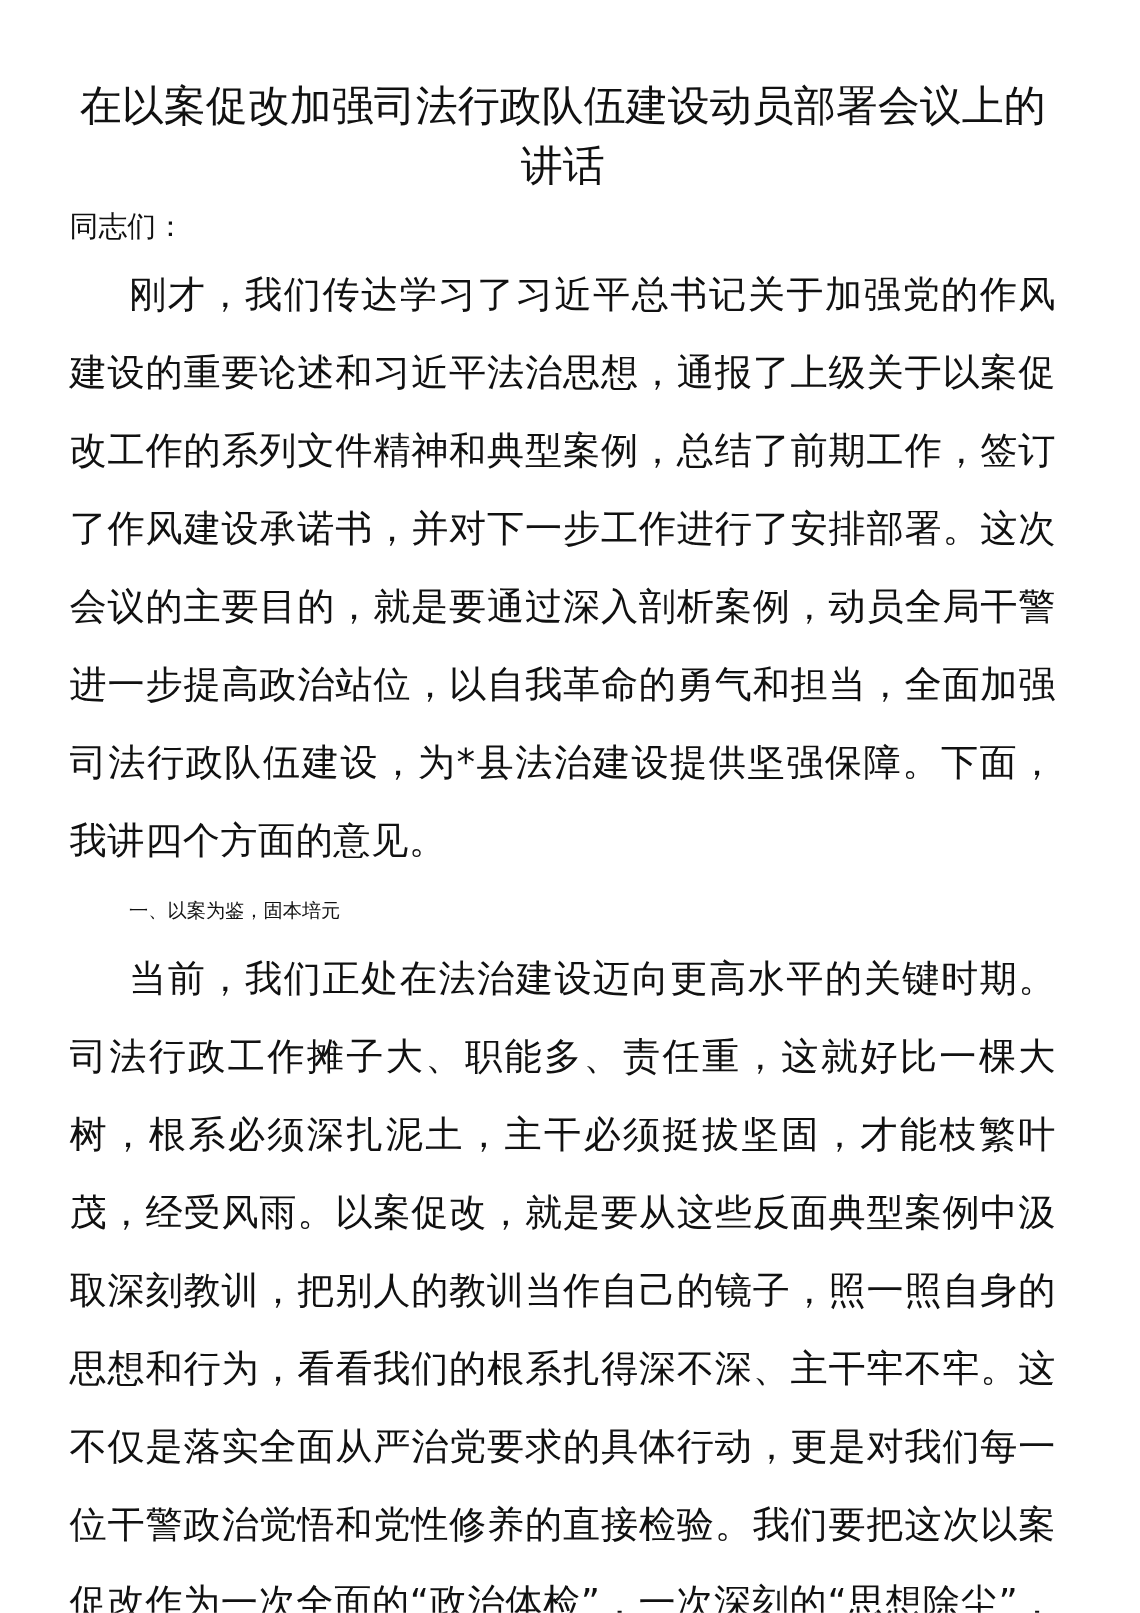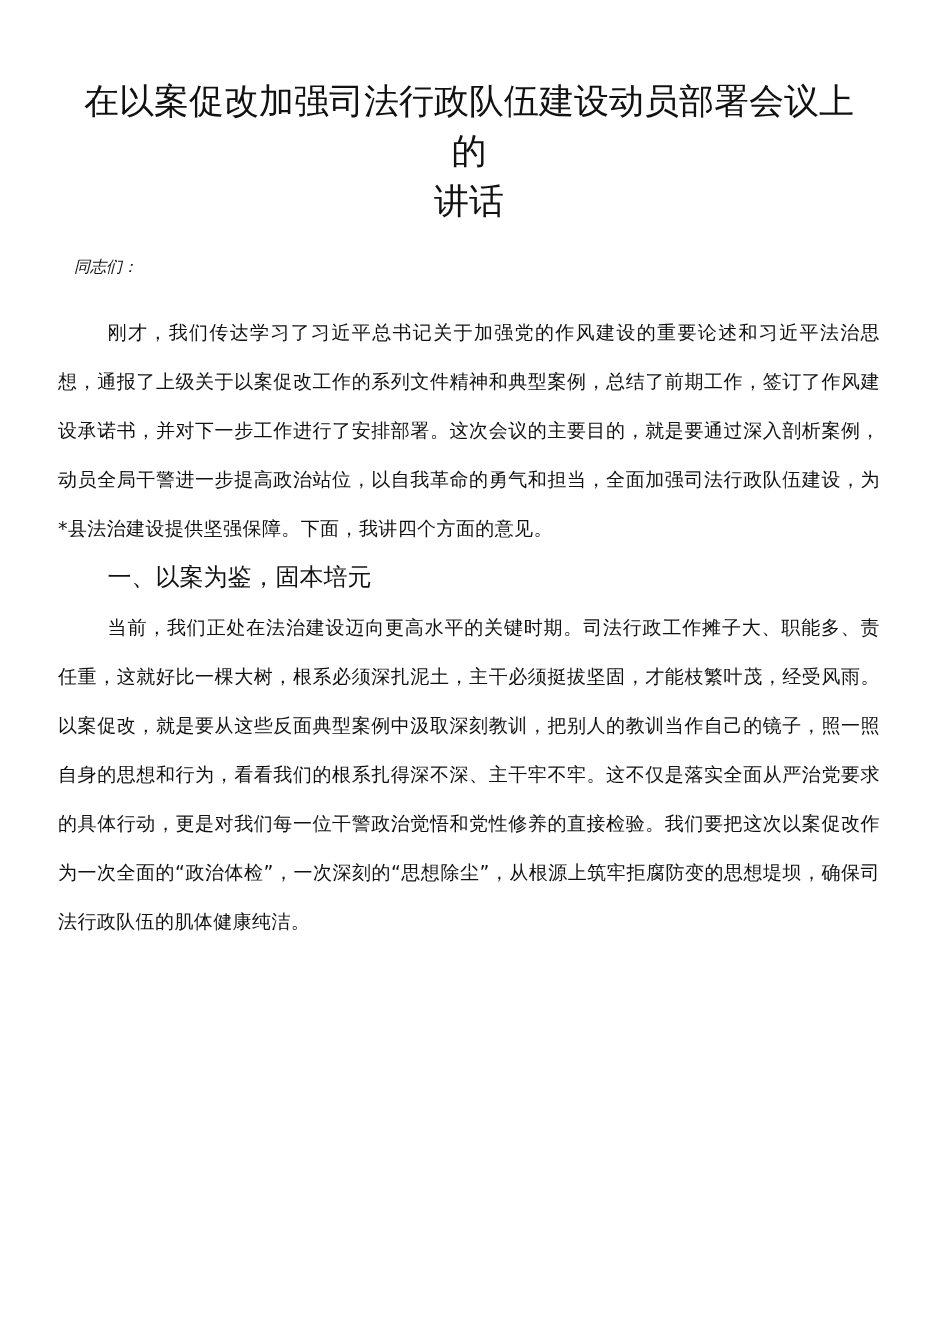--- a/index.html
+++ b/index.html
@@ -15,46 +15,45 @@
     font-family: "DejaVu Sans", "Liberation Sans", sans-serif;
     color: #111111;
   }
   .page {
     position: absolute;
     left: 58px;
     top: 64px;
     width: 822px;
   }
   .title {
-    margin: 12px;
+    margin: 0;
     font-size: 35px;
     font-weight: normal;
     line-height: 50px;
     text-align: center;
     letter-spacing: 0px;
     color: #111;
   }
   .salutation {
-    margin: 16px;
-    font-size: 16px;
+    margin: 0;
+    font-size: 24px;
     line-height: 50px;
     height: 50px;
-    font-style: italic;
   }
   .para {
     margin: 0;
-    font-size: 19px;
-    line-height: 49px;
+    font-size: 31px;
+    line-height: 65px;
     text-indent: 49.6px;
     text-align: justify;
     letter-spacing: 0.4px;
   }
   .heading {
     margin: 0;
-    font-size: 24px;
+    font-size: 16px;
     line-height: 49.7px;
     text-indent: 49.6px;
   }
   .bold-lead {
     font-weight: bold;
   }
   .gap {
     height: 8px;
   }
 </style>

